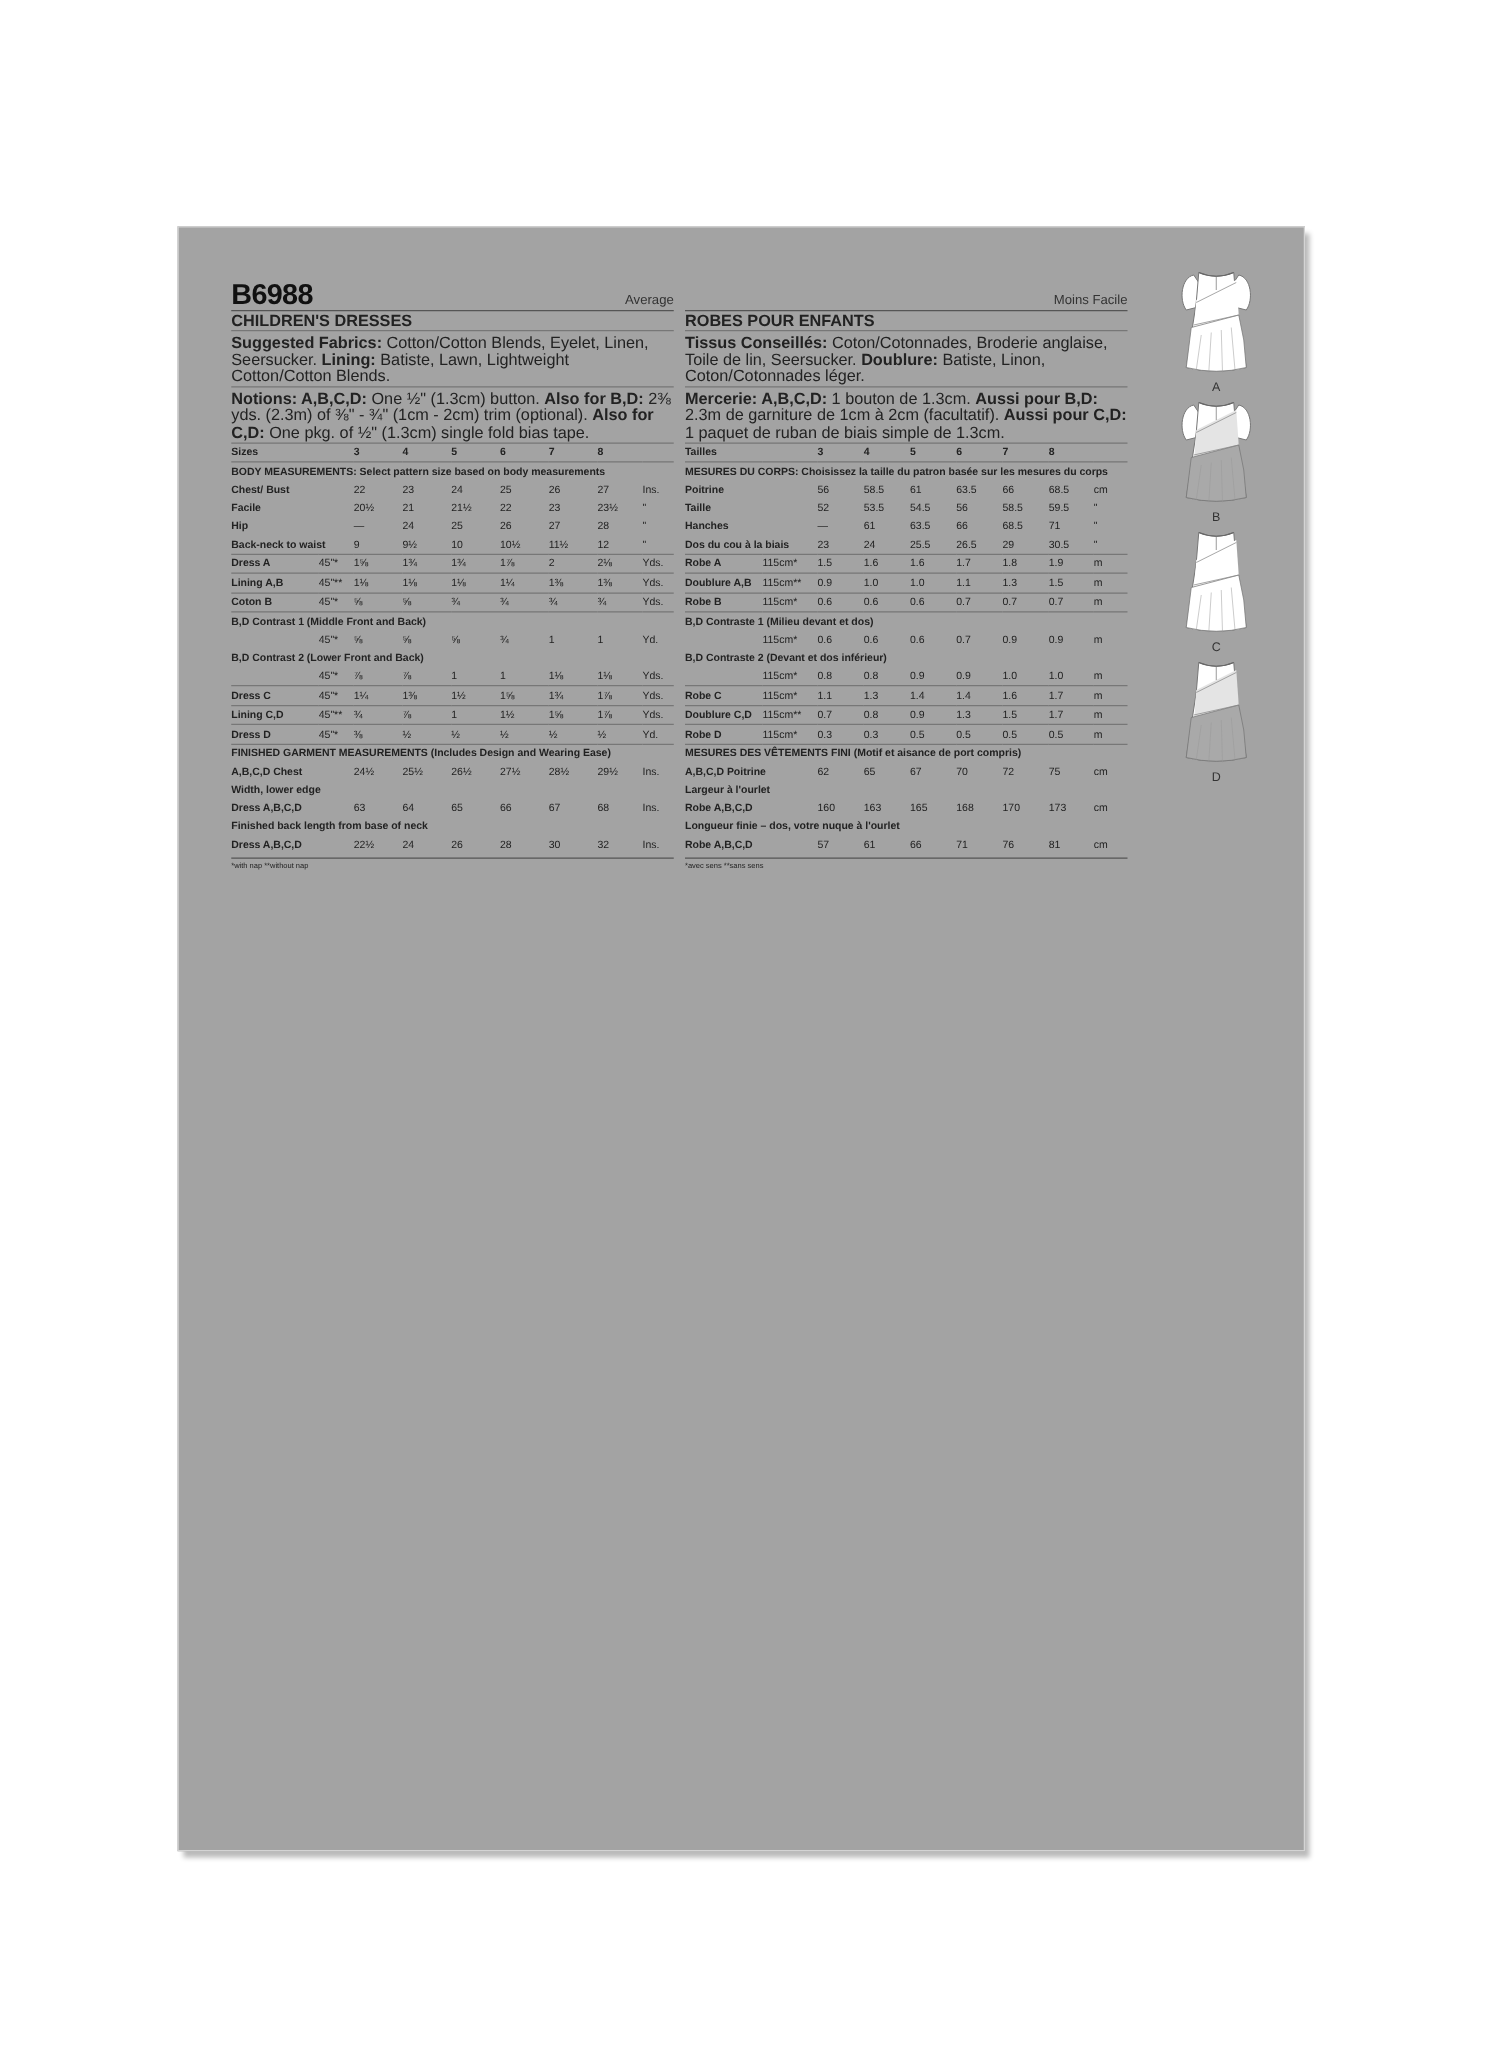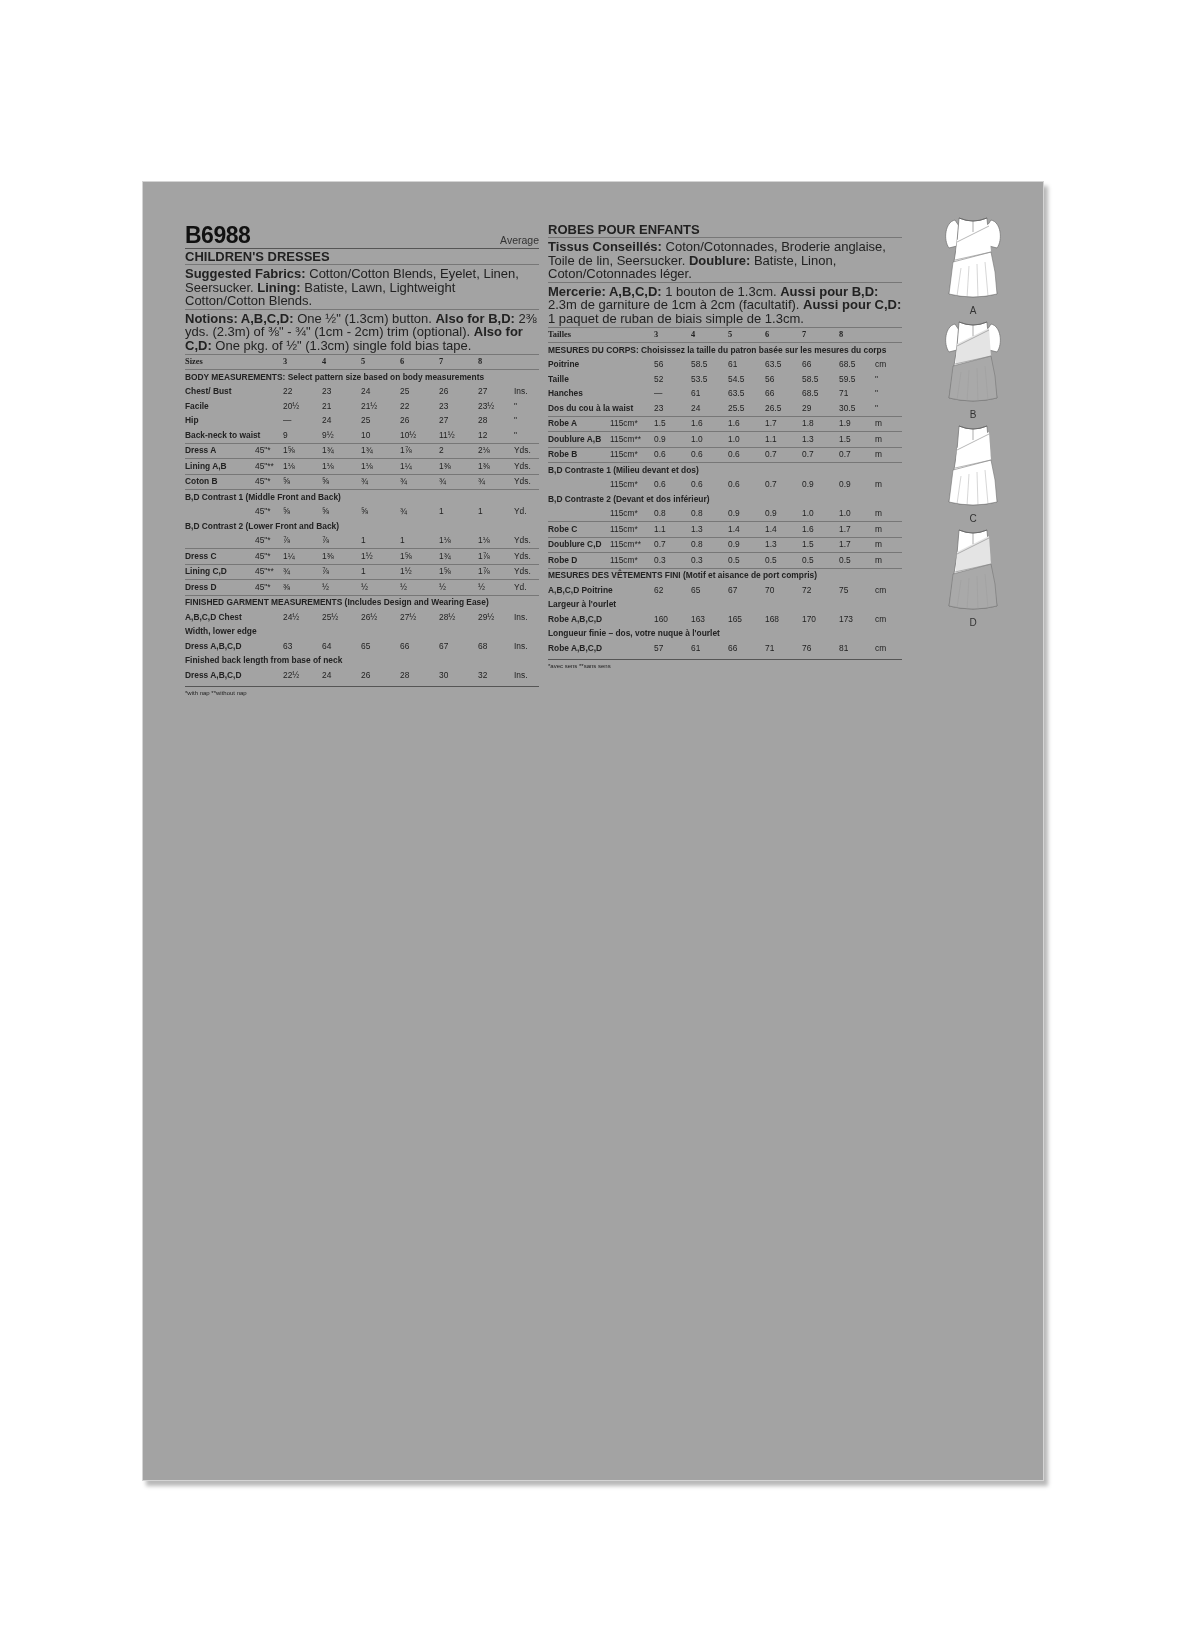--- a/index.html
+++ b/index.html
@@ -13,21 +13,21 @@
   .level{position:absolute;right:0;bottom:2px;font-size:10.5px;font-family:"Liberation Sans Narrow","Liberation Sans",sans-serif;color:#333;}
   .sec{font-size:13px;line-height:13.6px;font-family:"Liberation Sans Narrow","Liberation Sans",sans-serif;}
   .title{font-weight:bold;border-bottom:1px solid #777;padding:1px 0 0;height:14px;}
   .para{border-bottom:1px solid #777;padding:2px 0 1px;}
   .para b{font-weight:bold;}
   table{border-collapse:collapse;width:100%;table-layout:fixed;}
   td{font-size:8.4px;line-height:13.6px;height:14.5px;padding:0;white-space:nowrap;overflow:visible;vertical-align:middle;font-family:"Liberation Sans Narrow","Liberation Sans",sans-serif;}
   td.lbl{font-weight:bold;}
   td.u{text-align:left;padding-right:2px;}
   tr.bl td{border-bottom:1px solid #777;}
-  tr.head td{font-weight:bold;font-family:Liberation Serif, serif;}
+  tr.head td{font-weight:bold;}
   tr.span td{font-weight:bold;}
   .foot{font-size:6px;margin-top:3px;border-top:1.5px solid #555;padding-top:3px;font-family:"Liberation Sans Narrow","Liberation Sans",sans-serif;}
   .illus{position:absolute;left:790px;top:30px;width:80px;}
   .fig{position:relative;width:80px;height:104px;}
   .fig svg{display:block;}
   .fig .letter{position:absolute;left:0;width:80px;bottom:0;text-align:center;font-size:10px;color:#333;}
 </style>
 </head>
 <body>
 
@@ -246,20 +246,23 @@
             <td>30</td>
             <td>32</td>
             <td class="u">Ins.</td>
           </tr>
         </tbody>
     </table>
     <div class="foot">*with nap   **without nap</div>
   </div>
 
   <div class="col fr">
+    <div class="hdr">
+      <span class="level">Moins Facile</span>
+    </div>
     <div class="sec">
       <div class="title">ROBES POUR ENFANTS</div>
       <div class="para">
         <b>Tissus Conseillés:</b><span> Coton/Cotonnades, Broderie anglaise, Toile de lin, Seersucker. </span><b>Doublure:</b><span> Batiste, Linon, Coton/Cotonnades léger.</span>
       </div>
       <div class="para">
         <b>Mercerie: A,B,C,D:</b><span> 1 bouton de 1.3cm. </span><b>Aussi pour B,D:</b><span> 2.3m de garniture de 1cm à 2cm (facultatif). </span><b>Aussi pour C,D:</b><span> 1 paquet de ruban de biais simple de 1.3cm.</span>
       </div>
     </div>
     <table>
@@ -313,21 +316,21 @@
             <td class="lbl" colspan="2">Hanches</td>
             <td>—</td>
             <td>61</td>
             <td>63.5</td>
             <td>66</td>
             <td>68.5</td>
             <td>71</td>
             <td class="u">"</td>
           </tr>
           <tr class="bl">
-            <td class="lbl" colspan="2">Dos du cou à la waist</td>
+            <td class="lbl" colspan="2">Dos du cou à la biais</td>
             <td>23</td>
             <td>24</td>
             <td>25.5</td>
             <td>26.5</td>
             <td>29</td>
             <td>30.5</td>
             <td class="u">"</td>
           </tr>
           <tr class="bl">
             <td class="lbl">Robe A</td>

